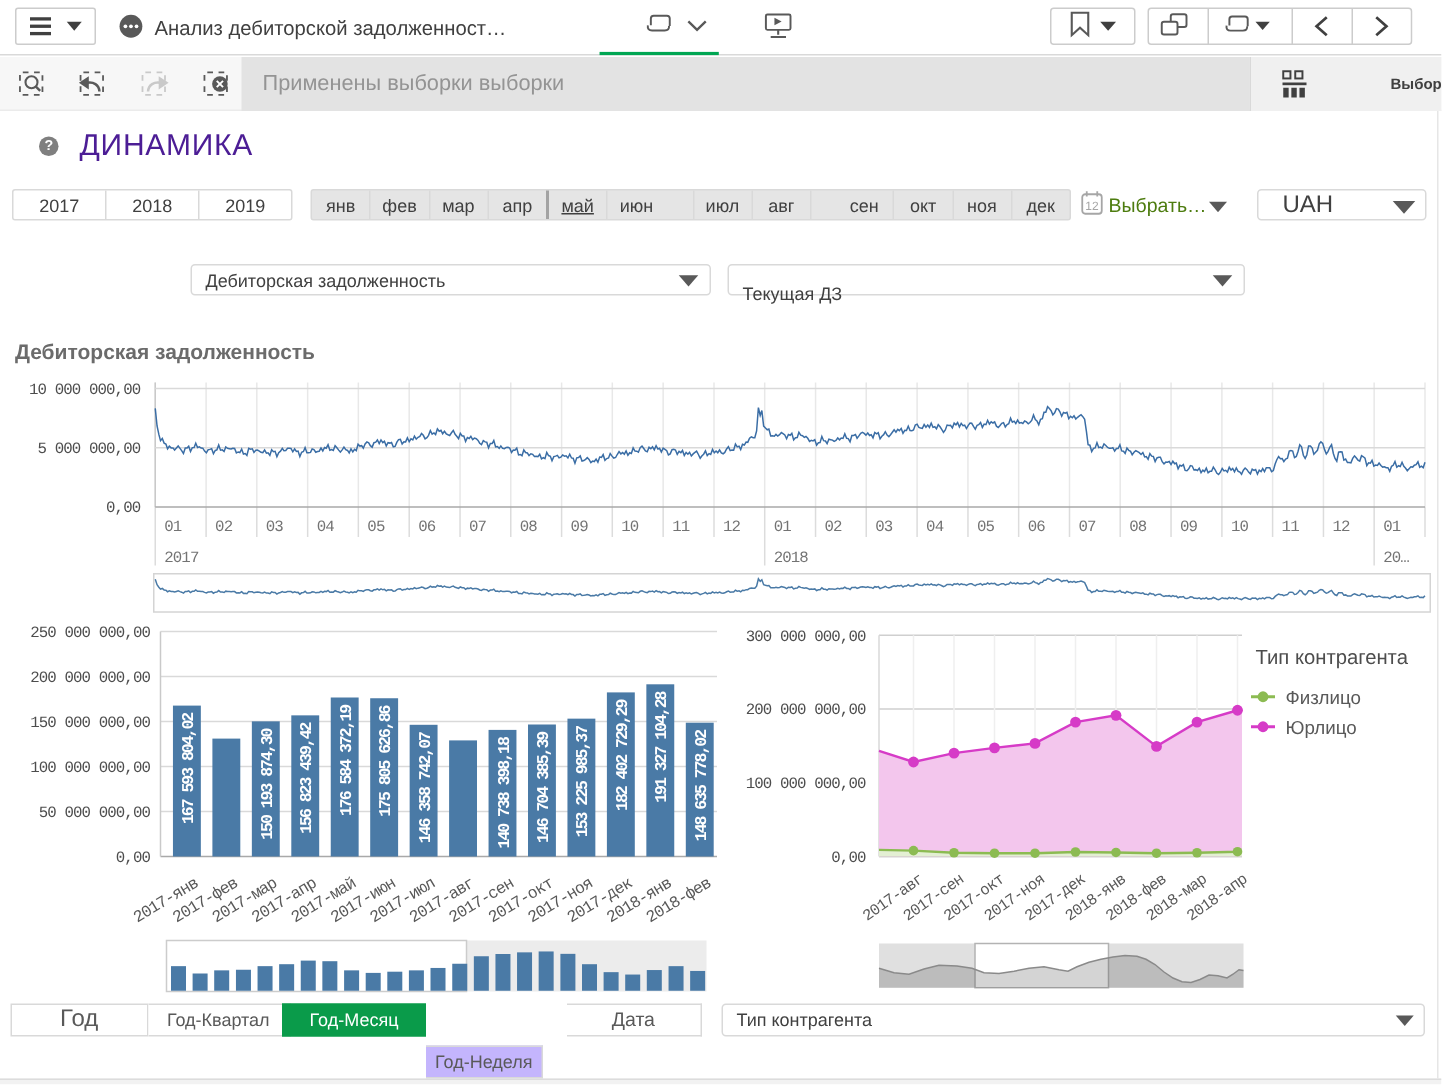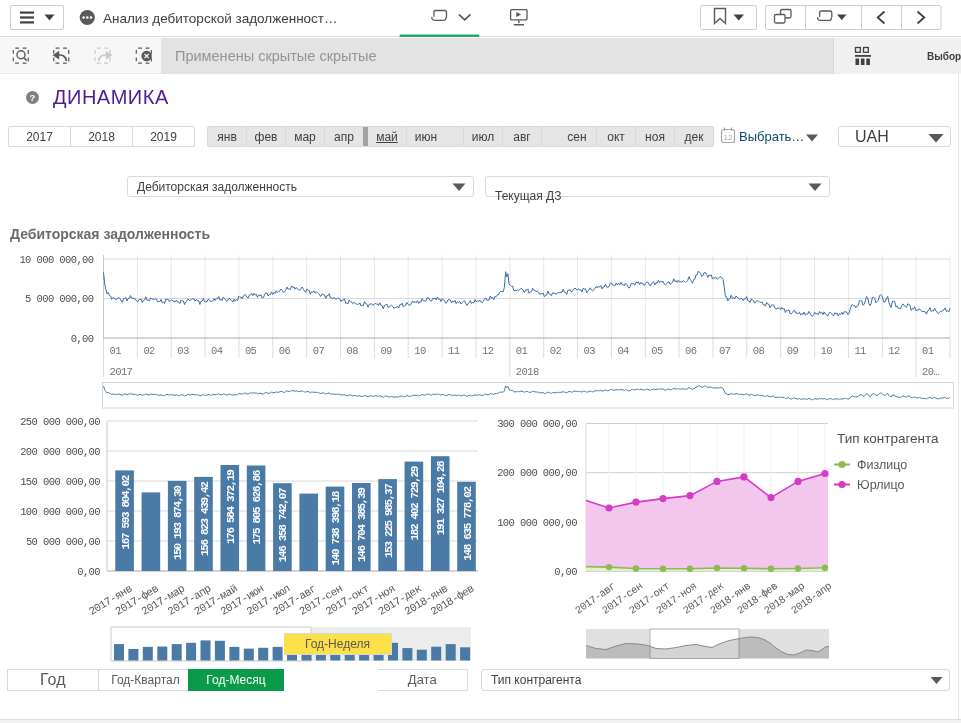--- a/index.html
+++ b/index.html
@@ -35,21 +35,21 @@
  <path d="M819.6,17 v-4.2 q0,-1.8 1.8,-1.8 h8.6 q1.8,0 1.8,1.8 v4.7" fill="none" stroke="#595959" stroke-width="1.3"></path>
  <path d="M817.7,17.1 q-0.5,3.3 2.7,3.3 h8.2 q3.2,0 2.8,-2.9" fill="none" stroke="#595959" stroke-width="1.3"></path>
  <path d="M837,14.5 h9.5 l-4.75,5.5 z" fill="#404040"></path>
  <path d="M884.5,11.5 l-6.8,6 l6.8,6" stroke="#404040" stroke-width="1.8" fill="none"></path>
  <path d="M917.5,11.5 l6.8,6 l-6.8,6" stroke="#404040" stroke-width="1.8" fill="none"></path>
 </svg>
 <div class="abs" style="left:103px;top:0;height:36px;display:flex;align-items:center;font-size:13.5px;color:#404040">Анализ дебиторской задолженност…</div>
 
 <div class="abs" style="left:0;top:38px;width:961px;height:36px;background:#f7f7f7;border-bottom:1px solid #ebebeb"></div>
 <div class="abs" style="left:161px;top:38px;width:672px;height:36px;background:#e3e3e3"></div>
-<div class="abs" style="left:175px;top:38px;height:36px;display:flex;align-items:center;font-size:14.5px;color:#949494">Применены скрытые скрытые</div>
+<div class="abs" style="left:175px;top:38px;height:36px;display:flex;align-items:center;font-size:14.5px;color:#949494">Применены выборки выборки</div>
 <div class="abs" style="left:833px;top:38px;width:128px;height:36px;background:#f0f0f0;border-left:1px solid #d9d9d9"></div>
 <div class="abs" style="left:927px;top:38px;height:36px;display:flex;align-items:center;font-size:10px;font-weight:bold;color:#404040">Выборки</div>
 <svg class="abs" style="left:0;top:38px" width="961" height="36">
  <rect x="13.3" y="10.2" width="15" height="15" fill="none" stroke="#595959" stroke-dasharray="3.8 3.7" stroke-dashoffset="-1.9" stroke-width="1.2"></rect>
  <circle cx="21" cy="16.8" r="4" fill="none" stroke="#595959" stroke-width="1.4"></circle>
  <line x1="23.9" y1="19.7" x2="26.8" y2="22.6" stroke="#595959" stroke-width="1.6"></line>
  <rect x="53.7" y="10.2" width="15" height="15" fill="none" stroke="#595959" stroke-dasharray="3.8 3.7" stroke-dashoffset="-1.9" stroke-width="1.2"></rect>
  <path d="M52.6,17.2 l6.6,-4.4 l0,8.8 z" fill="#595959"></path>
  <path d="M58,17.2 c4.2,-0.8 8,1.2 8.3,5.8" fill="none" stroke="#595959" stroke-width="1.7"></path>
  <rect x="95" y="10.2" width="15" height="15" fill="none" stroke="#c9c9c9" stroke-dasharray="3.8 3.7" stroke-dashoffset="-1.9" stroke-width="1.2"></rect>
@@ -72,37 +72,37 @@
 <div class="abs" style="left:8px;top:126px;width:187px;height:21px;border:1px solid #d9d9d9;border-radius:2px;background:#fff;display:flex;font-size:12px;color:#404040">
     <div style="flex:1;display:flex;align-items:center;justify-content:center;">2017</div>
     <div style="flex:1;display:flex;align-items:center;justify-content:center;border-left:1px solid #d9d9d9;">2018</div>
     <div style="flex:1;display:flex;align-items:center;justify-content:center;border-left:1px solid #d9d9d9;">2019</div>
   </div>
 <div class="abs" style="left:207px;top:126px;width:507px;height:21px;border:1px solid #d9d9d9;border-radius:2px;background:#e5e5e5;display:flex;font-size:12px;color:#404040">
     <div style="flex:1;display:flex;align-items:center;justify-content:center;">янв</div>
     <div style="flex:1;display:flex;align-items:center;justify-content:center;border-left:1px solid #d9d9d9;">фев</div>
     <div style="flex:1;display:flex;align-items:center;justify-content:center;border-left:1px solid #d9d9d9;">мар</div>
     <div style="flex:1;display:flex;align-items:center;justify-content:center;border-left:1px solid #d9d9d9;">апр</div>
-    <div style="flex:1;display:flex;align-items:center;justify-content:center;border-left:5px solid #a3a3a3;text-decoration:underline;">май</div>
+    <div style="flex:1;display:flex;align-items:center;justify-content:center;border-left:2px solid #a3a3a3;text-decoration:underline;">май</div>
     <div style="flex:1;display:flex;align-items:center;justify-content:center;border-left:1px solid #d9d9d9;">июн</div>
     <div style="flex:1;display:flex;align-items:center;justify-content:center;border-left:1px solid #d9d9d9;margin-left:18px;">июл</div>
     <div style="flex:1;display:flex;align-items:center;justify-content:center;border-left:1px solid #d9d9d9;">авг</div>
     <div style="flex:1;display:flex;align-items:center;justify-content:center;border-left:1px solid #d9d9d9;padding-left:16px;">сен</div>
     <div style="flex:1;display:flex;align-items:center;justify-content:center;border-left:1px solid #d9d9d9;">окт</div>
     <div style="flex:1;display:flex;align-items:center;justify-content:center;border-left:1px solid #d9d9d9;">ноя</div>
     <div style="flex:1;display:flex;align-items:center;justify-content:center;border-left:1px solid #d9d9d9;">дек</div>
   </div>
 <svg class="abs" style="left:718px;top:126px" width="110" height="21">
  <rect x="3.5" y="3.5" width="13" height="13" rx="2" fill="none" stroke="#a6a6a6" stroke-width="1.2"></rect>
  <line x1="6.5" y1="1.5" x2="6.5" y2="5" stroke="#a6a6a6" stroke-width="1.2"></line>
  <line x1="13.5" y1="1.5" x2="13.5" y2="5" stroke="#a6a6a6" stroke-width="1.2"></line>
  <text x="10" y="14" text-anchor="middle" font-family="&quot;Liberation Sans&quot;, sans-serif" font-size="8" fill="#a6a6a6">12</text>
  <path d="M88,8.5 h12 l-6,7 z" fill="#595959"></path>
 </svg>
-<div class="abs" style="left:739px;top:126px;height:21px;display:flex;align-items:center;font-size:13px;color:#0c4a6e">Выбрать…</div>
+<div class="abs" style="left:739px;top:126px;height:21px;display:flex;align-items:center;font-size:13px;color:#4d7c0f">Выбрать…</div>
 <div class="abs" style="left:838px;top:126px;width:113px;height:21px;border:1px solid #d9d9d9;border-radius:3px;background:#fff"></div>
 <div class="abs" style="left:855px;top:126px;height:21px;display:flex;align-items:center;font-size:16px;color:#404040">UAH</div>
 <svg class="abs" style="left:926px;top:126px" width="22" height="21">
     <path d="M2.5,8 h15 l-7.5,8.5 z" fill="#595959"></path>
   </svg>
 
 <div class="abs" style="left:127px;top:176px;width:347px;height:21px;border:1px solid #d9d9d9;border-radius:3px;background:#fff"></div>
 <div class="abs" style="left:137px;top:176px;height:21px;display:flex;align-items:center;font-size:12px;color:#404040">Дебиторская задолженность</div>
 <svg class="abs" style="left:450px;top:176px" width="22" height="21">
     <path d="M2.5,7.5 h13 l-6.5,7.5 z" fill="#595959"></path>
@@ -346,20 +346,20 @@
     <circle cx="842" cy="484.5" r="3.6" fill="#d63bc7"></circle>
     <text x="857" y="489.0" font-family="&quot;Liberation Sans&quot;, sans-serif" font-size="12.5" fill="#595959">Юрлицо</text>
     <rect x="586" y="629" width="243" height="29.5" fill="#e0e0e0"></rect>
     <rect x="650" y="629" width="89" height="29.5" fill="#ffffff" stroke="#b3b3b3"></rect>
     <polygon points="586,645.5 596,648.5 606,649.5 616,646 626,643.5 638,644 648,645.5 656,648.5 666,649 676,647.5 686,645.5 696,644.5 706,646.5 712,647.5 718,644.5 726,641.5 734,639.5 742,638 750,637 758,637.5 764,639.5 770,643 776,648 782,652 788,654.5 794,655 800,653 806,650 812,650.5 818,652 822,649.5 826,646.5 829,647 829,658.5 586,658.5" fill="rgba(60,60,60,0.22)"></polygon>
     <polyline points="586,645.5 596,648.5 606,649.5 616,646 626,643.5 638,644 648,645.5 656,648.5 666,649 676,647.5 686,645.5 696,644.5 706,646.5 712,647.5 718,644.5 726,641.5 734,639.5 742,638 750,637 758,637.5 764,639.5 770,643 776,648 782,652 788,654.5 794,655 800,653 806,650 812,650.5 818,652 822,649.5 826,646.5 829,647" fill="none" stroke="#8a8a8a" stroke-width="1"></polyline>
   </svg>
 <div class="abs" style="left:7px;top:668.5px;width:91.5px;height:22px;background:#fff;color:#595959;border:1px solid #d9d9d9;display:flex;align-items:center;justify-content:center;font-size:16px">Год</div>
 <div class="abs" style="left:98.5px;top:668.5px;width:95px;height:22px;background:#fff;color:#595959;border:1px solid #d9d9d9;border-left:none;display:flex;align-items:center;justify-content:center;font-size:12px">Год-Квартал</div>
 <div class="abs" style="left:188px;top:668.5px;width:96px;height:22px;background:#0a9b4a;color:#fff;font-weight:normal;border:1px solid #0a9b4a;display:flex;align-items:center;justify-content:center;font-size:12px">Год-Месяц</div>
-<div class="abs" style="left:284px;top:633px;width:108px;height:22px;background:#fde047;color:#595959;border:1px solid #d9d9d9;border-left:none;display:flex;align-items:center;justify-content:center;font-size:12px">Год-Неделя</div>
+<div class="abs" style="left:284px;top:697px;width:78px;height:22px;background:#c4b5fd;color:#595959;border:1px solid #d9d9d9;border-left:none;display:flex;align-items:center;justify-content:center;font-size:12px">Год-Неделя</div>
 <div class="abs" style="left:378px;top:668.5px;width:89.5px;height:22px;background:#fff;color:#595959;border:1px solid #d9d9d9;border-left:none;display:flex;align-items:center;justify-content:center;font-size:13px">Дата</div>
 <div class="abs" style="left:481px;top:668.5px;width:469px;height:22px;border:1px solid #d9d9d9;border-radius:3px;background:#fff"></div>
 <div class="abs" style="left:491px;top:668.5px;height:22px;display:flex;align-items:center;font-size:12px;color:#404040">Тип контрагента</div>
 <svg class="abs" style="left:928px;top:668.5px" width="22" height="22">
     <path d="M2.5,8 h12 l-6,7 z" fill="#595959"></path>
   </svg>
 <div class="abs" style="left:958px;top:74px;width:1px;height:645px;background:#e6e6e6"></div>
 <div class="abs" style="left:0;top:719px;width:961px;height:4px;background:#f2f2f2;border-top:1px solid #dcdcdc"></div>
 </body></html>

